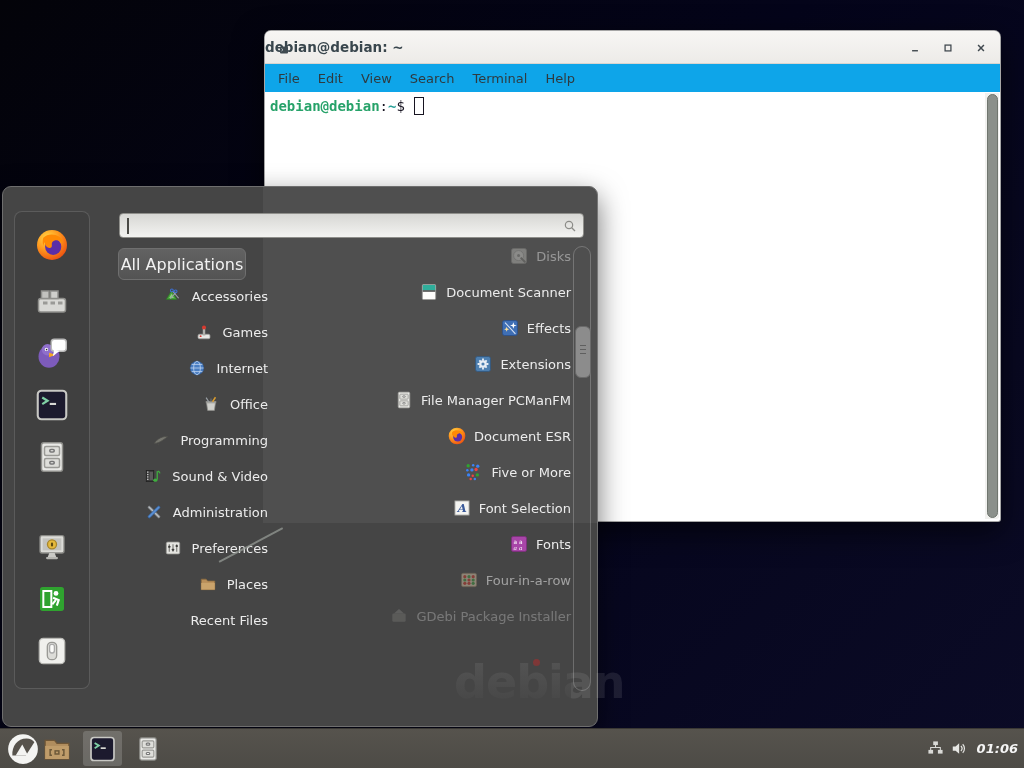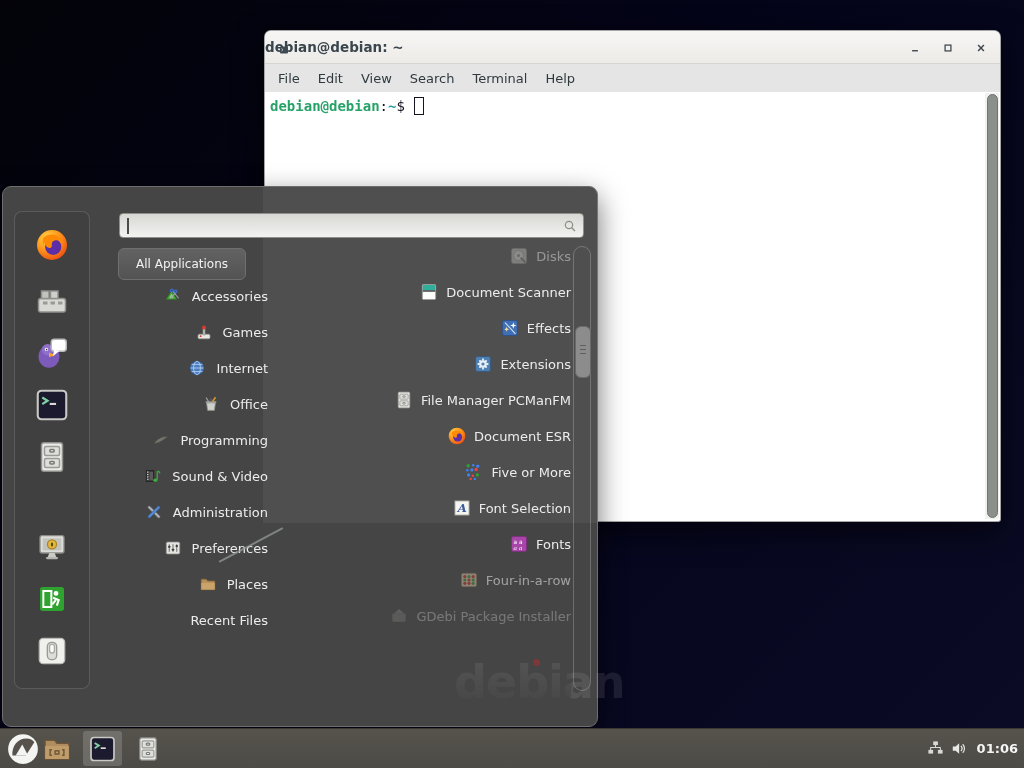--- a/index.html
+++ b/index.html
@@ -13,21 +13,21 @@
   .term-win{position:absolute;left:264px;top:30px;width:737px;height:492px;
     border-radius:7px 7px 3px 3px;box-shadow:0 10px 30px rgba(0,0,0,.6);
     background:#ffffff;border:1px solid rgba(0,0,0,.35);box-sizing:border-box;}
   .titlebar{position:relative;height:32px;border-radius:6px 6px 0 0;
     background:linear-gradient(#f7f6f4,#edebe8);border-bottom:1px solid #d8d5d0;
     display:flex;align-items:center;}
   .tb-icon{position:absolute;left:13px;top:10px;width:12px;height:12px;}
   .tb-title{flex:1;font-size:13.5px;font-weight:bold;color:#39464d;}
   .win-controls{position:absolute;right:12px;top:0;height:32px;display:flex;align-items:center;gap:19px;}
   .win-btn{width:14px;height:14px;cursor:default;}
-  .menubar{height:28px;background:#e5e5e5;border-bottom:1px solid #d5d2ce;
+  .menubar{height:28px;background:#0ea5e9;border-bottom:1px solid #d5d2ce;
     display:flex;align-items:center;padding-left:4px;}
   .menubar .mitem{font-size:13px;color:#2f3a3f;padding:4px 9px;border-radius:3px;}
   .term-body{position:absolute;left:0;top:61px;right:0;bottom:0;background:#fff;border-radius:0 0 3px 3px;}
   .prompt{position:absolute;left:5px;top:5px;font:14px "DejaVu Sans Mono",monospace;white-space:pre;}
   .cursor-box{display:inline-block;width:10px;height:18px;border:1.5px solid #171421;
     vertical-align:-4px;margin-left:9px;box-sizing:border-box;}
   .term-scroll{position:absolute;top:1px;right:1px;bottom:2px;width:14px;background:#f1f1ef;border-radius:0 0 3px 0;}
   .term-thumb{position:absolute;left:1.5px;right:1.5px;top:1px;bottom:1px;background:#8b908b;
     border:1px solid #70766f;border-radius:6px;}
   
@@ -42,21 +42,21 @@
     background:rgba(190,40,40,.55);}
   .fav-box{position:absolute;left:11px;top:24px;width:74px;height:476px;
     border:1px solid rgba(255,255,255,.14);border-radius:8px;background:rgba(0,0,0,.07);}
   .fav-btn{position:absolute;left:50%;transform:translateX(-50%);}
   .search-box{position:absolute;left:116px;top:26px;width:465px;height:25px;box-sizing:border-box;
     background:linear-gradient(#d7d7d4,#f3f3f1);border:1px solid #8f8f8b;border-radius:4px;}
   .search-caret{position:absolute;left:7px;top:4px;width:1.5px;height:16px;background:#4a4a46;}
   .search-mag{position:absolute;right:5px;top:4px;width:16px;height:16px;opacity:.75;}
   .allapps-btn{position:absolute;left:115px;top:61px;width:128px;height:32px;box-sizing:border-box;
     background:linear-gradient(#626262,#535353);border:1px solid #6f6f6f;border-radius:6px;
-    color:#f2f2f2;font-size:12px;display:flex;align-items:center;justify-content:center;}
+    color:#f2f2f2;font-size:16px;display:flex;align-items:center;justify-content:center;}
   .cat-list{position:absolute;left:115px;top:91px;width:150px;}
   .app-list{position:absolute;left:262px;top:51px;width:306px;}
   .m-row{display:flex;align-items:center;height:36px;color:#ececec;font-size:13px;justify-content:flex-end;}
   .cat-list .m-row .ic{width:18px;height:18px;margin-left:10px;margin-right:10px;flex:0 0 18px;}
   .app-list .m-row .ic{width:20px;height:20px;margin-left:29px;margin-right:7px;flex:0 0 20px;}
   .cat-list .m-row.noicon .lbl{margin-left:38px;}
   .app-fade{position:absolute;left:262px;top:468px;width:306px;height:52px;pointer-events:none;
     background:linear-gradient(to bottom,rgba(69,69,69,0),rgba(69,69,69,.95));}
   .menu-scroll{position:absolute;left:570px;top:59px;width:18px;height:445px;box-sizing:border-box;
     border:1px solid rgba(255,255,255,.22);border-radius:9px;}
@@ -67,21 +67,21 @@
   .trail-line{position:absolute;left:216px;top:374px;width:72px;height:1.5px;background:#9aa09a;
     opacity:.7;transform:rotate(-28deg);transform-origin:left center;pointer-events:none;}
   
   .panel{position:absolute;left:0;top:728px;width:1024px;height:40px;
     background:linear-gradient(#56534d,#4d4b46);border-top:1px solid #3a3834;box-sizing:border-box;z-index:5;}
   .launcher{position:absolute;top:50%;transform:translateY(-50%);}
   .launcher-hl{position:absolute;left:83px;top:2px;width:39px;height:35px;
     background:rgba(255,255,255,.17);border-radius:3px;}
   .tray{position:absolute;right:6px;top:0;height:100%;display:flex;align-items:center;gap:7px;}
   .tray .ticon{width:17px;height:17px;}
-  .clock{color:#f5f5f5;font-size:13px;font-weight:bold;margin-left:2px;}
+  .clock{color:#f5f5f5;font-size:13px;font-weight:bold;margin-left:2px;font-style:italic;}
 </style>
 </head>
 <body>
 
 <div class="term-win">
   <div class="titlebar">
     <span class="tb-icon"><svg width="100%" height="100%" viewBox="0 0 24 24" xmlns="http://www.w3.org/2000/svg">
           <rect x="4" y="5" width="16" height="14" rx="2" fill="#3f4a50"></rect>
           <path d="M7 9 L10 11.5 L7 14" stroke="#cfd8dc" stroke-width="1.6" fill="none"></path>
         </svg></span>

